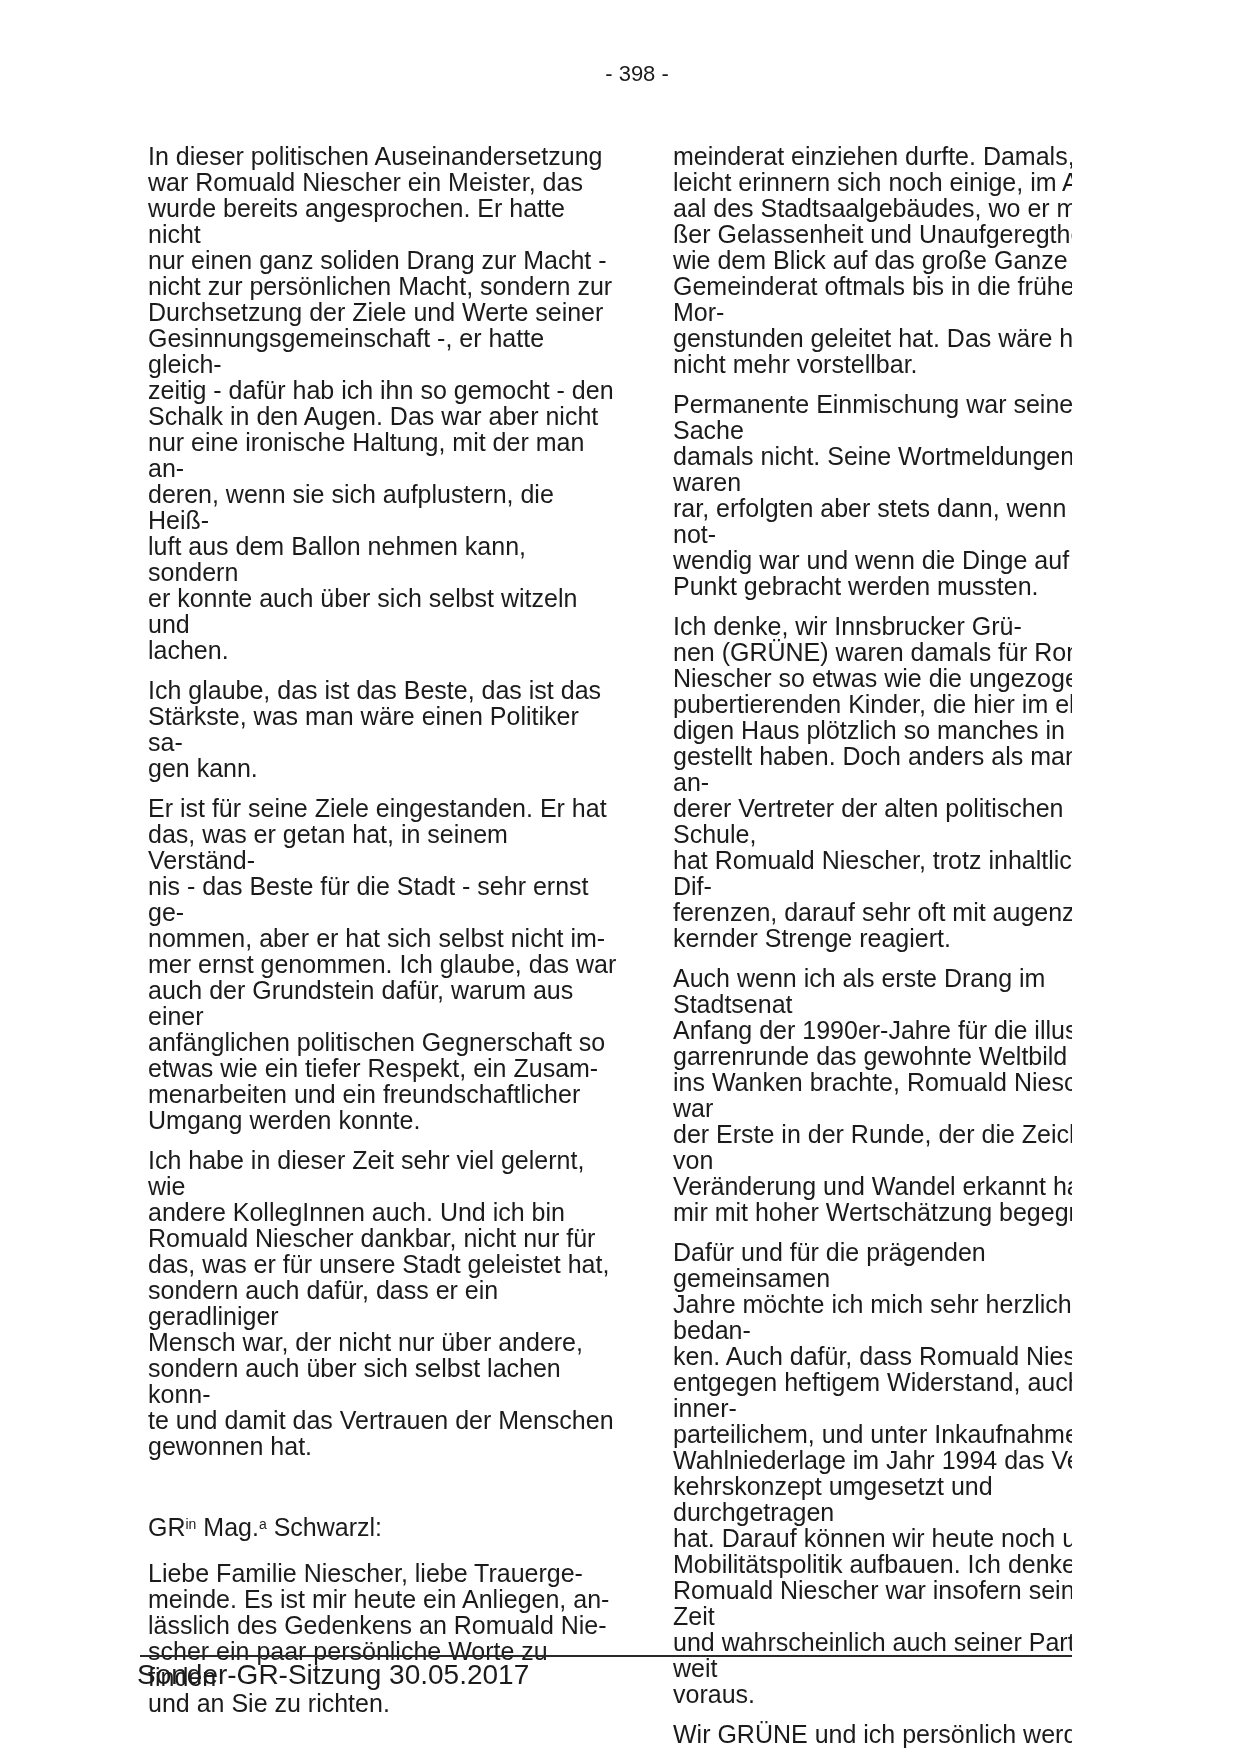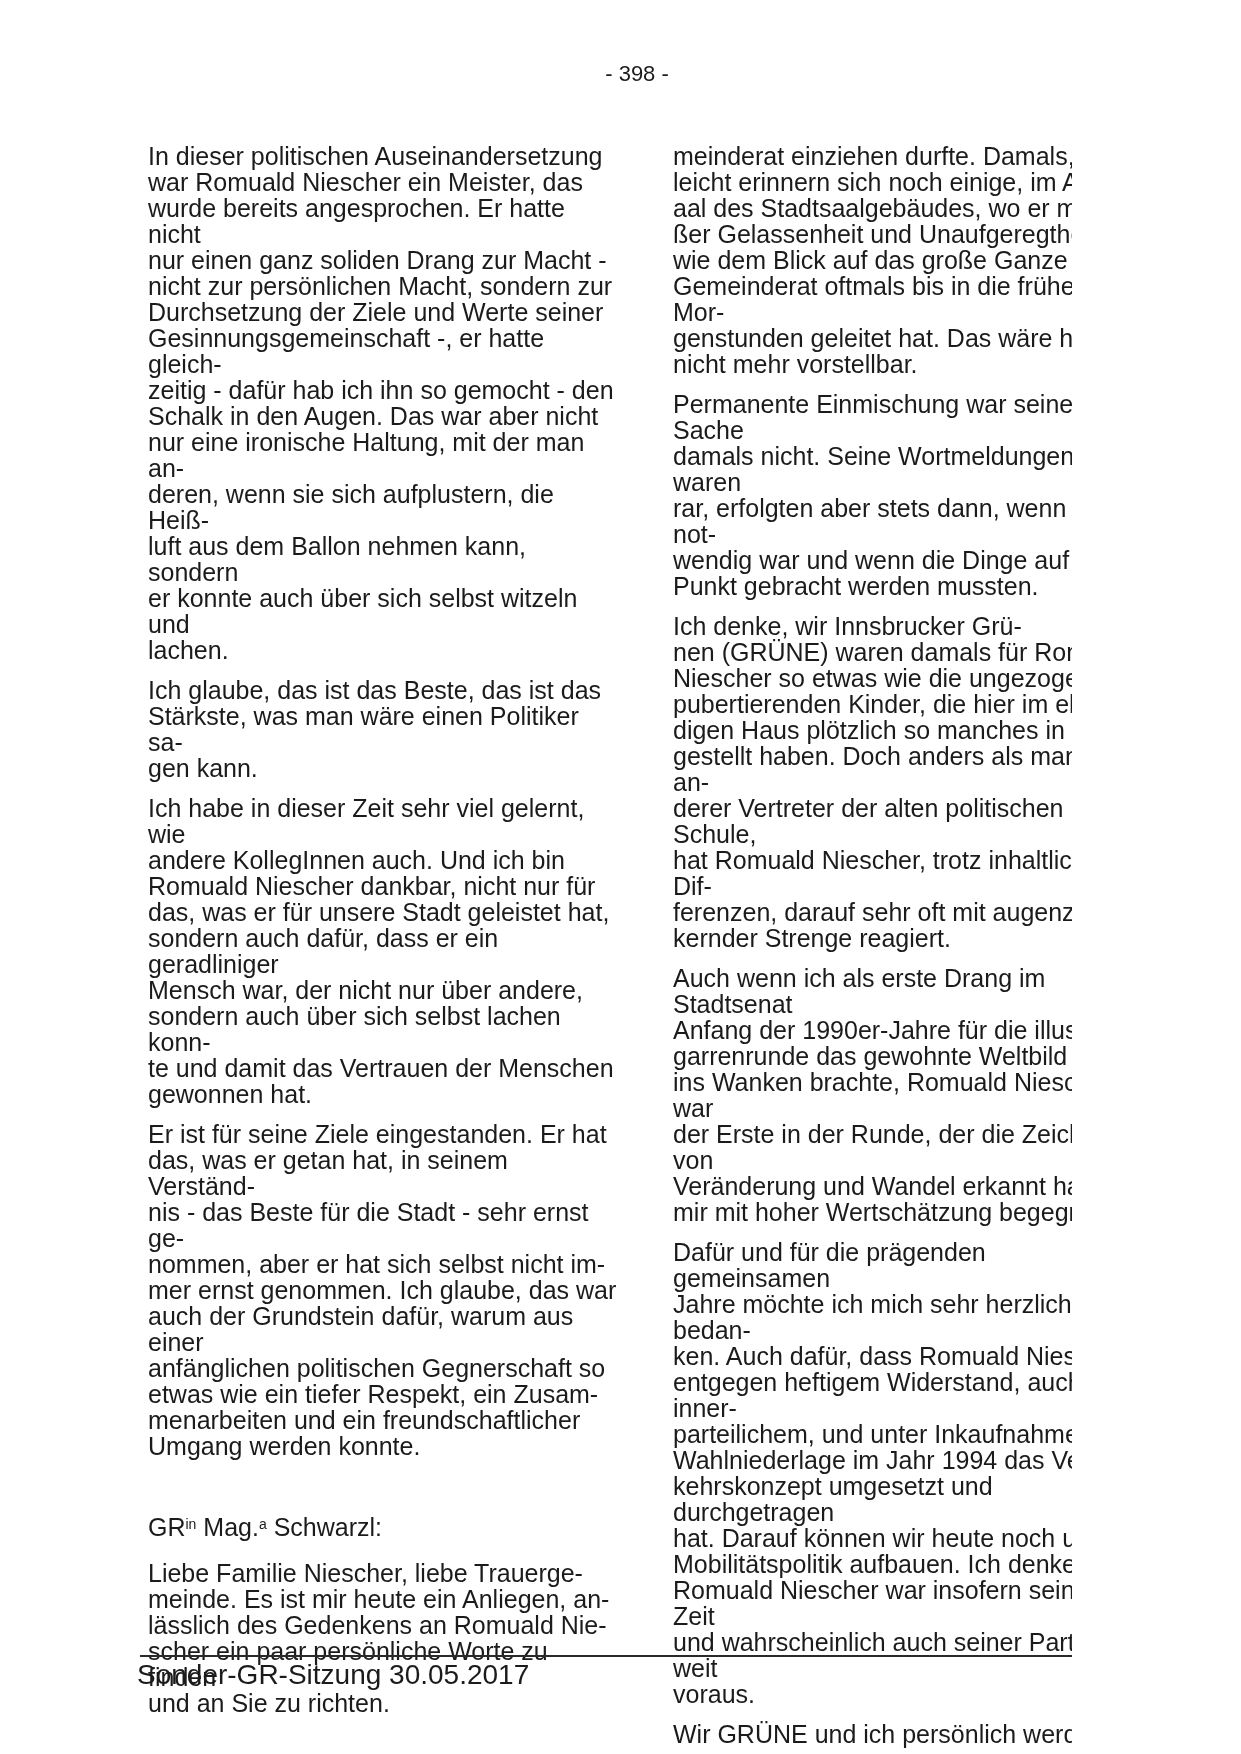--- a/index.html
+++ b/index.html
@@ -86,39 +86,39 @@
 zeitig - dafür hab ich ihn so gemocht - den
 Schalk in den Augen. Das war aber nicht
 nur eine ironische Haltung, mit der man an-
 deren, wenn sie sich aufplustern, die Heiß-
 luft aus dem Ballon nehmen kann, sondern
 er konnte auch über sich selbst witzeln und
 lachen.</p>
       <p class="para">Ich glaube, das ist das Beste, das ist das
 Stärkste, was man wäre einen Politiker sa-
 gen kann.</p>
-      <p class="para">Ich habe in dieser Zeit sehr viel gelernt, wie
-andere KollegInnen auch. Und ich bin
-Romuald Niescher dankbar, nicht nur für
-das, was er für unsere Stadt geleistet hat,
-sondern auch dafür, dass er ein geradliniger
-Mensch war, der nicht nur über andere,
-sondern auch über sich selbst lachen konn-
-te und damit das Vertrauen der Menschen
-gewonnen hat.</p>
       <p class="para">Er ist für seine Ziele eingestanden. Er hat
 das, was er getan hat, in seinem Verständ-
 nis - das Beste für die Stadt - sehr ernst ge-
 nommen, aber er hat sich selbst nicht im-
 mer ernst genommen. Ich glaube, das war
 auch der Grundstein dafür, warum aus einer
 anfänglichen politischen Gegnerschaft so
 etwas wie ein tiefer Respekt, ein Zusam-
 menarbeiten und ein freundschaftlicher
 Umgang werden konnte.</p>
+      <p class="para">Ich habe in dieser Zeit sehr viel gelernt, wie
+andere KollegInnen auch. Und ich bin
+Romuald Niescher dankbar, nicht nur für
+das, was er für unsere Stadt geleistet hat,
+sondern auch dafür, dass er ein geradliniger
+Mensch war, der nicht nur über andere,
+sondern auch über sich selbst lachen konn-
+te und damit das Vertrauen der Menschen
+gewonnen hat.</p>
       <div class="speaker"><span>GR</span><sup>in</sup><span> Mag.</span><sup>a</sup><span> Schwarzl:</span></div>
       <p class="para">Liebe Familie Niescher, liebe Trauerge-
 meinde. Es ist mir heute ein Anliegen, an-
 lässlich des Gedenkens an Romuald Nie-
 scher ein paar persönliche Worte zu finden
 und an Sie zu richten.</p>
 
     </div>
 
     <div class="col">

